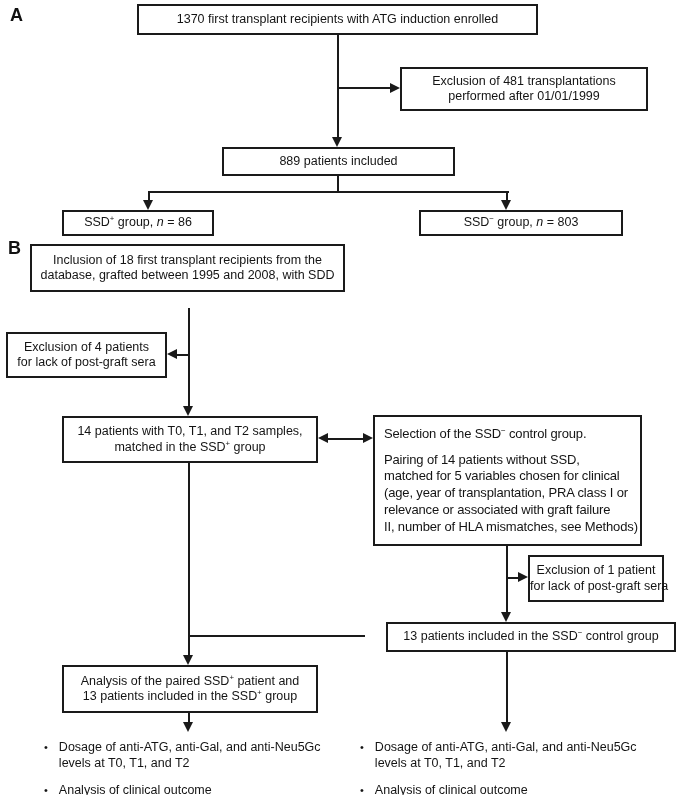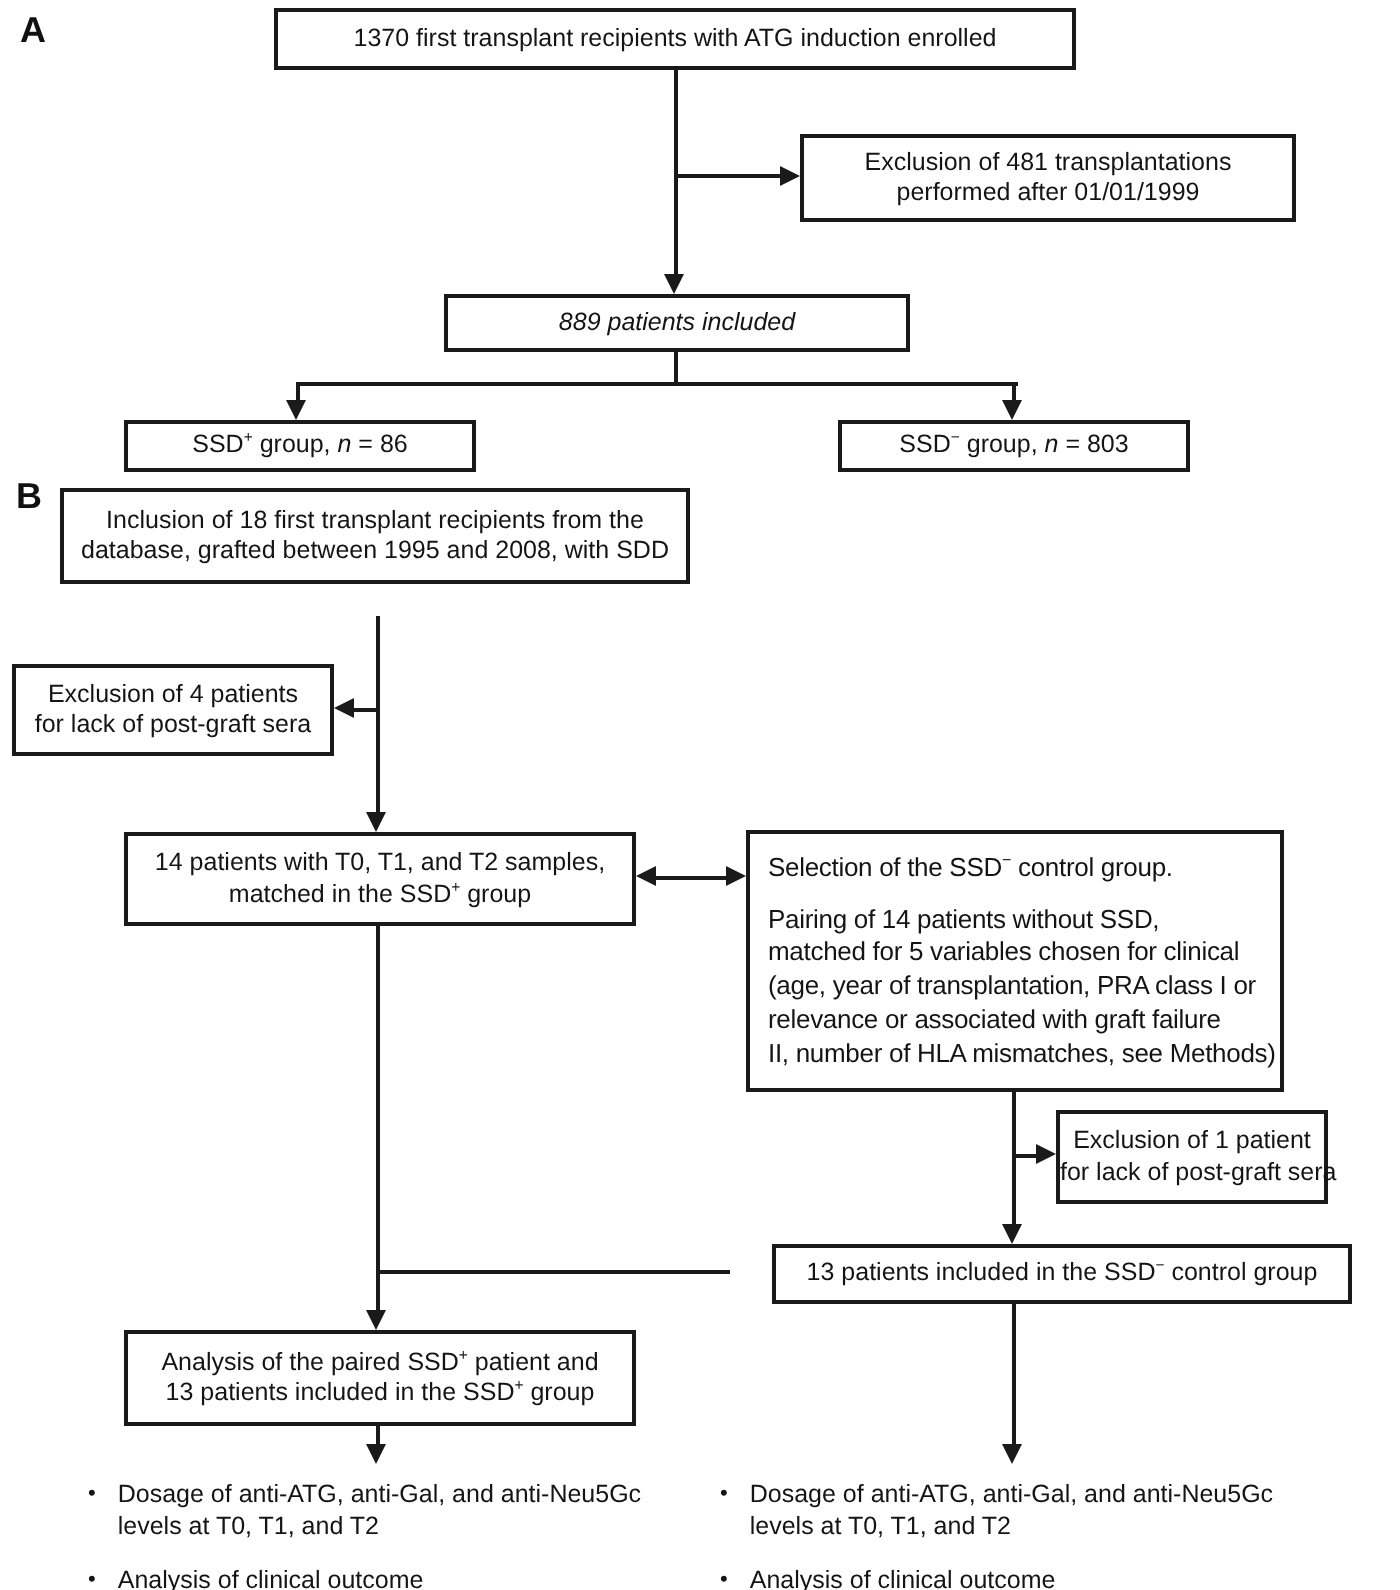--- a/index.html
+++ b/index.html
@@ -45,38 +45,38 @@
   <div class="arr down" style="left:332px;top:137px;"></div>
 
   <div class="hline" style="left:338px;top:87px;width:52px;"></div>
   <div class="arr right" style="left:390px;top:83px;"></div>
 
   <div class="box" style="left:400px;top:67px;width:248px;height:44px;">
     <div class="line">Exclusion of 481 transplantations</div>
     <div class="line">performed after 01/01/1999</div>
   </div>
 
-  <div class="box" style="left:222px;top:147px;width:233px;height:29px;font-style:italic;">
+  <div class="box" style="left:222px;top:147px;width:233px;height:29px;">
     <div class="line">889 patients included</div>
   </div>
 
   <div class="vline" style="left:337px;top:176px;height:17px;"></div>
   <div class="hline" style="left:148px;top:191px;width:361px;"></div>
   <div class="vline" style="left:148px;top:191px;height:10px;"></div>
   <div class="arr down" style="left:143px;top:200px;"></div>
   <div class="vline" style="left:506px;top:191px;height:10px;"></div>
   <div class="arr down" style="left:501px;top:200px;"></div>
 
-  <div class="box" style="left:62px;top:210px;width:176px;height:26px;">
+  <div class="box" style="left:62px;top:210px;width:152px;height:26px;">
     <div class="line">
       <span>SSD</span><sup>+</sup><span> group, </span><i>n</i><span> = 86</span>
     </div>
   </div>
 
-  <div class="box" style="left:419px;top:210px;width:176px;height:26px;align-items:center;">
+  <div class="box" style="left:419px;top:210px;width:204px;height:26px;align-items:center;">
     <div class="line">
       <span>SSD</span><sup>−</sup><span> group, </span><i>n</i><span> = 803</span>
     </div>
   </div>
 
   <div class="panel-label" style="left:8px;top:238px;">B</div>
 
   <div class="box" style="left:30px;top:244px;width:315px;height:48px;">
     <div class="line">Inclusion of 18 first transplant recipients from the</div>
     <div class="line">database, grafted between 1995 and 2008, with SDD</div>

